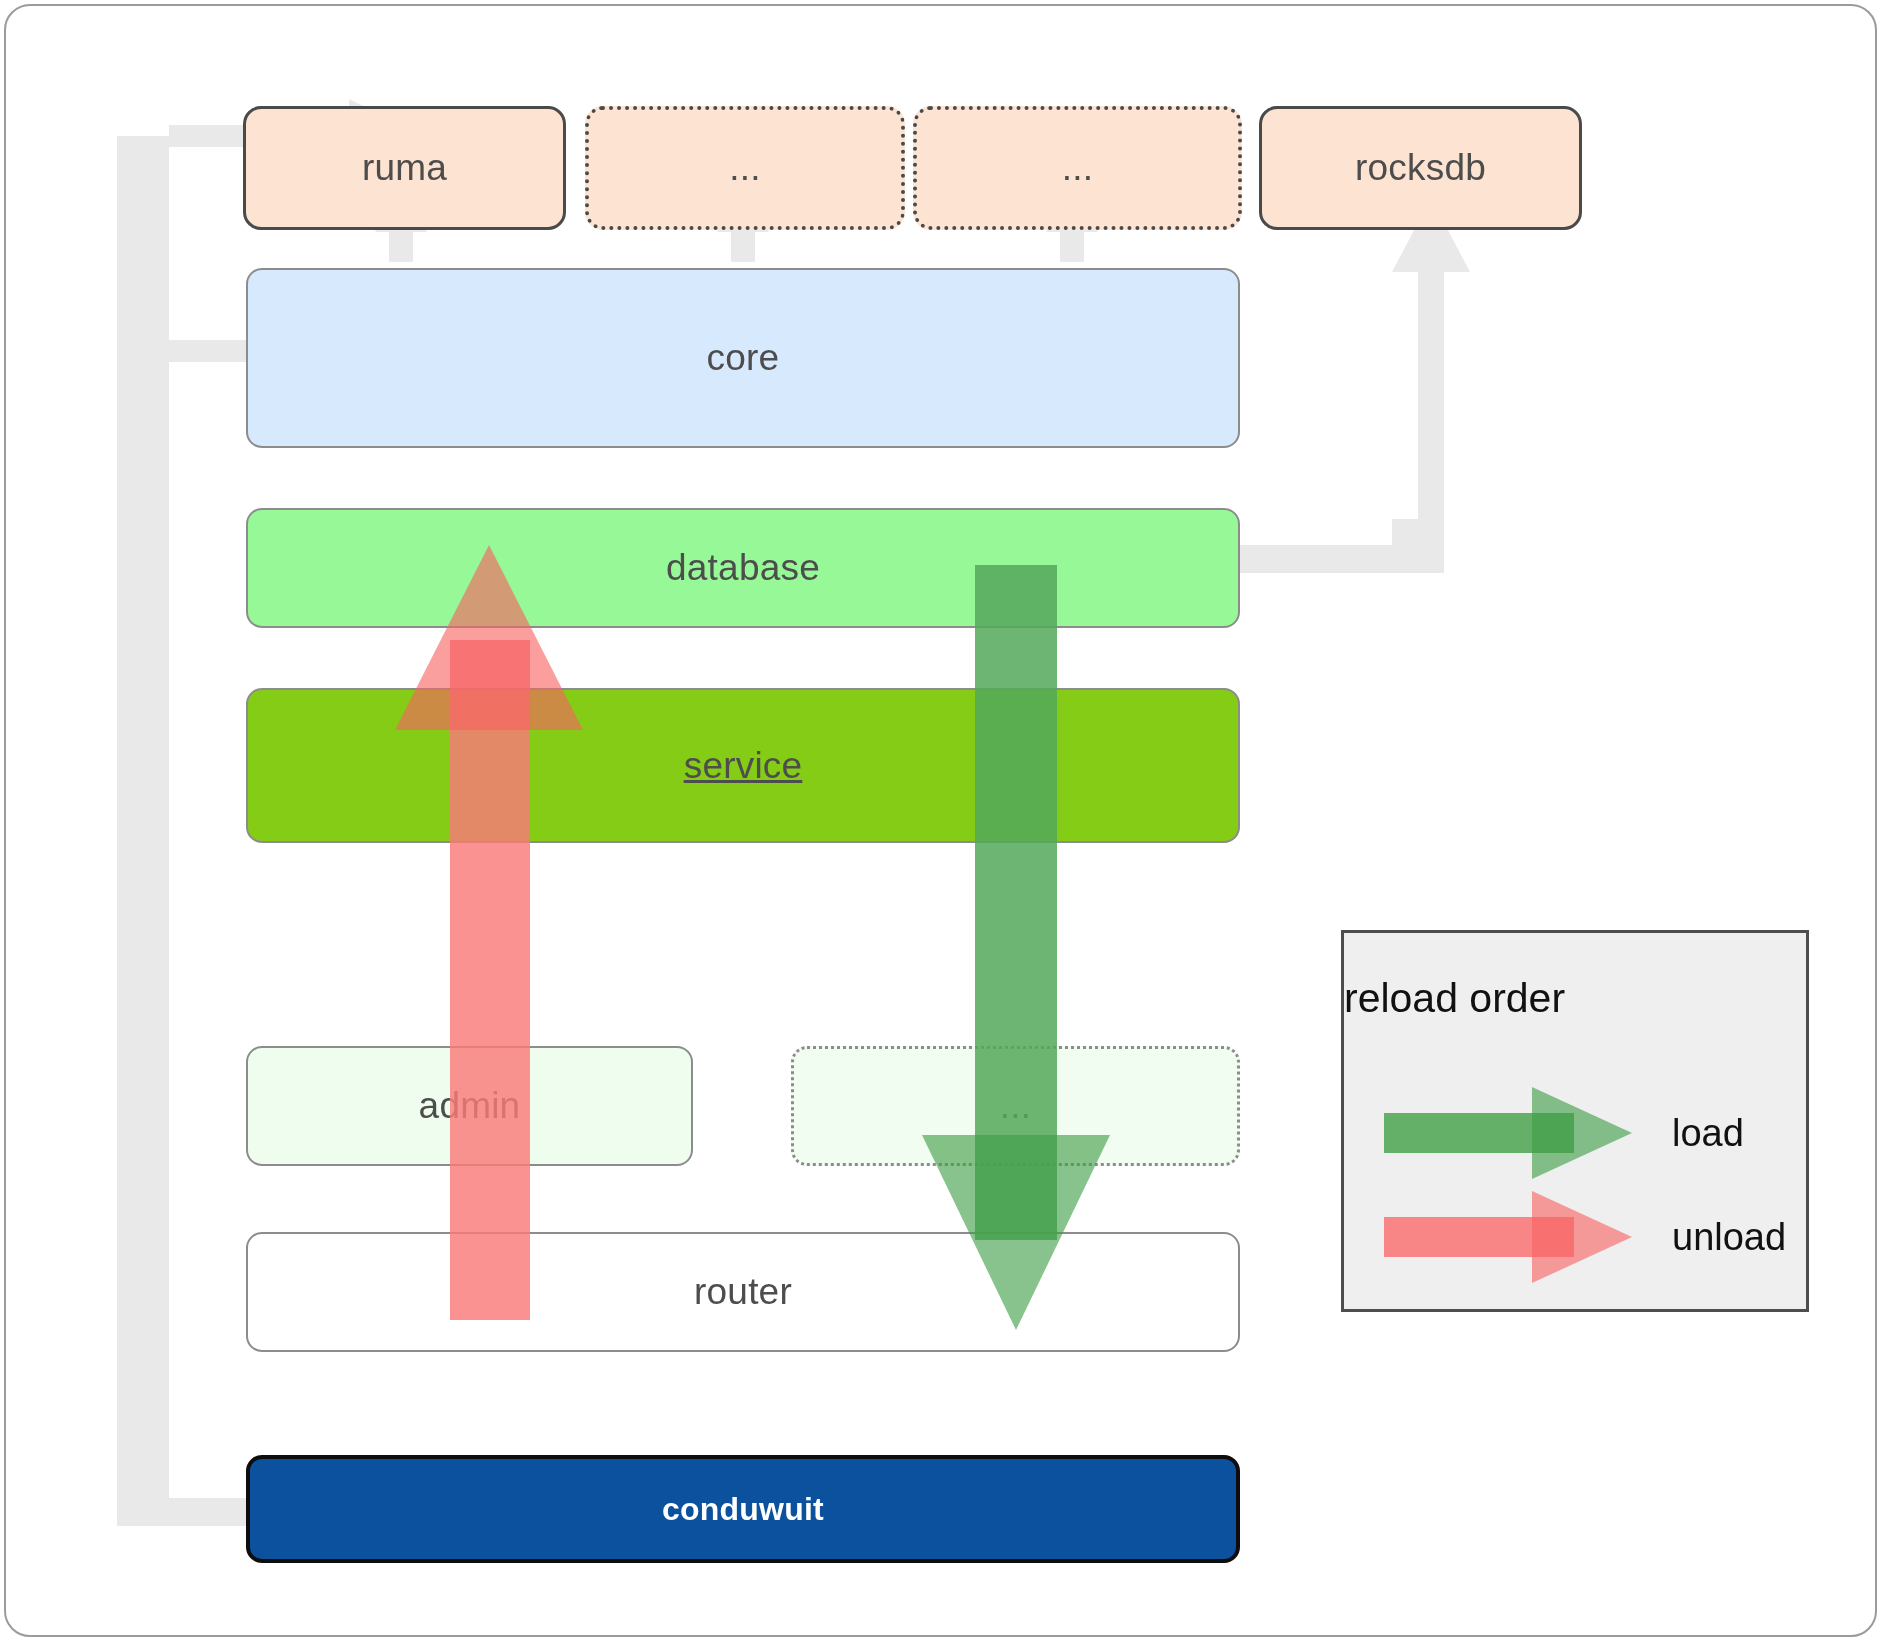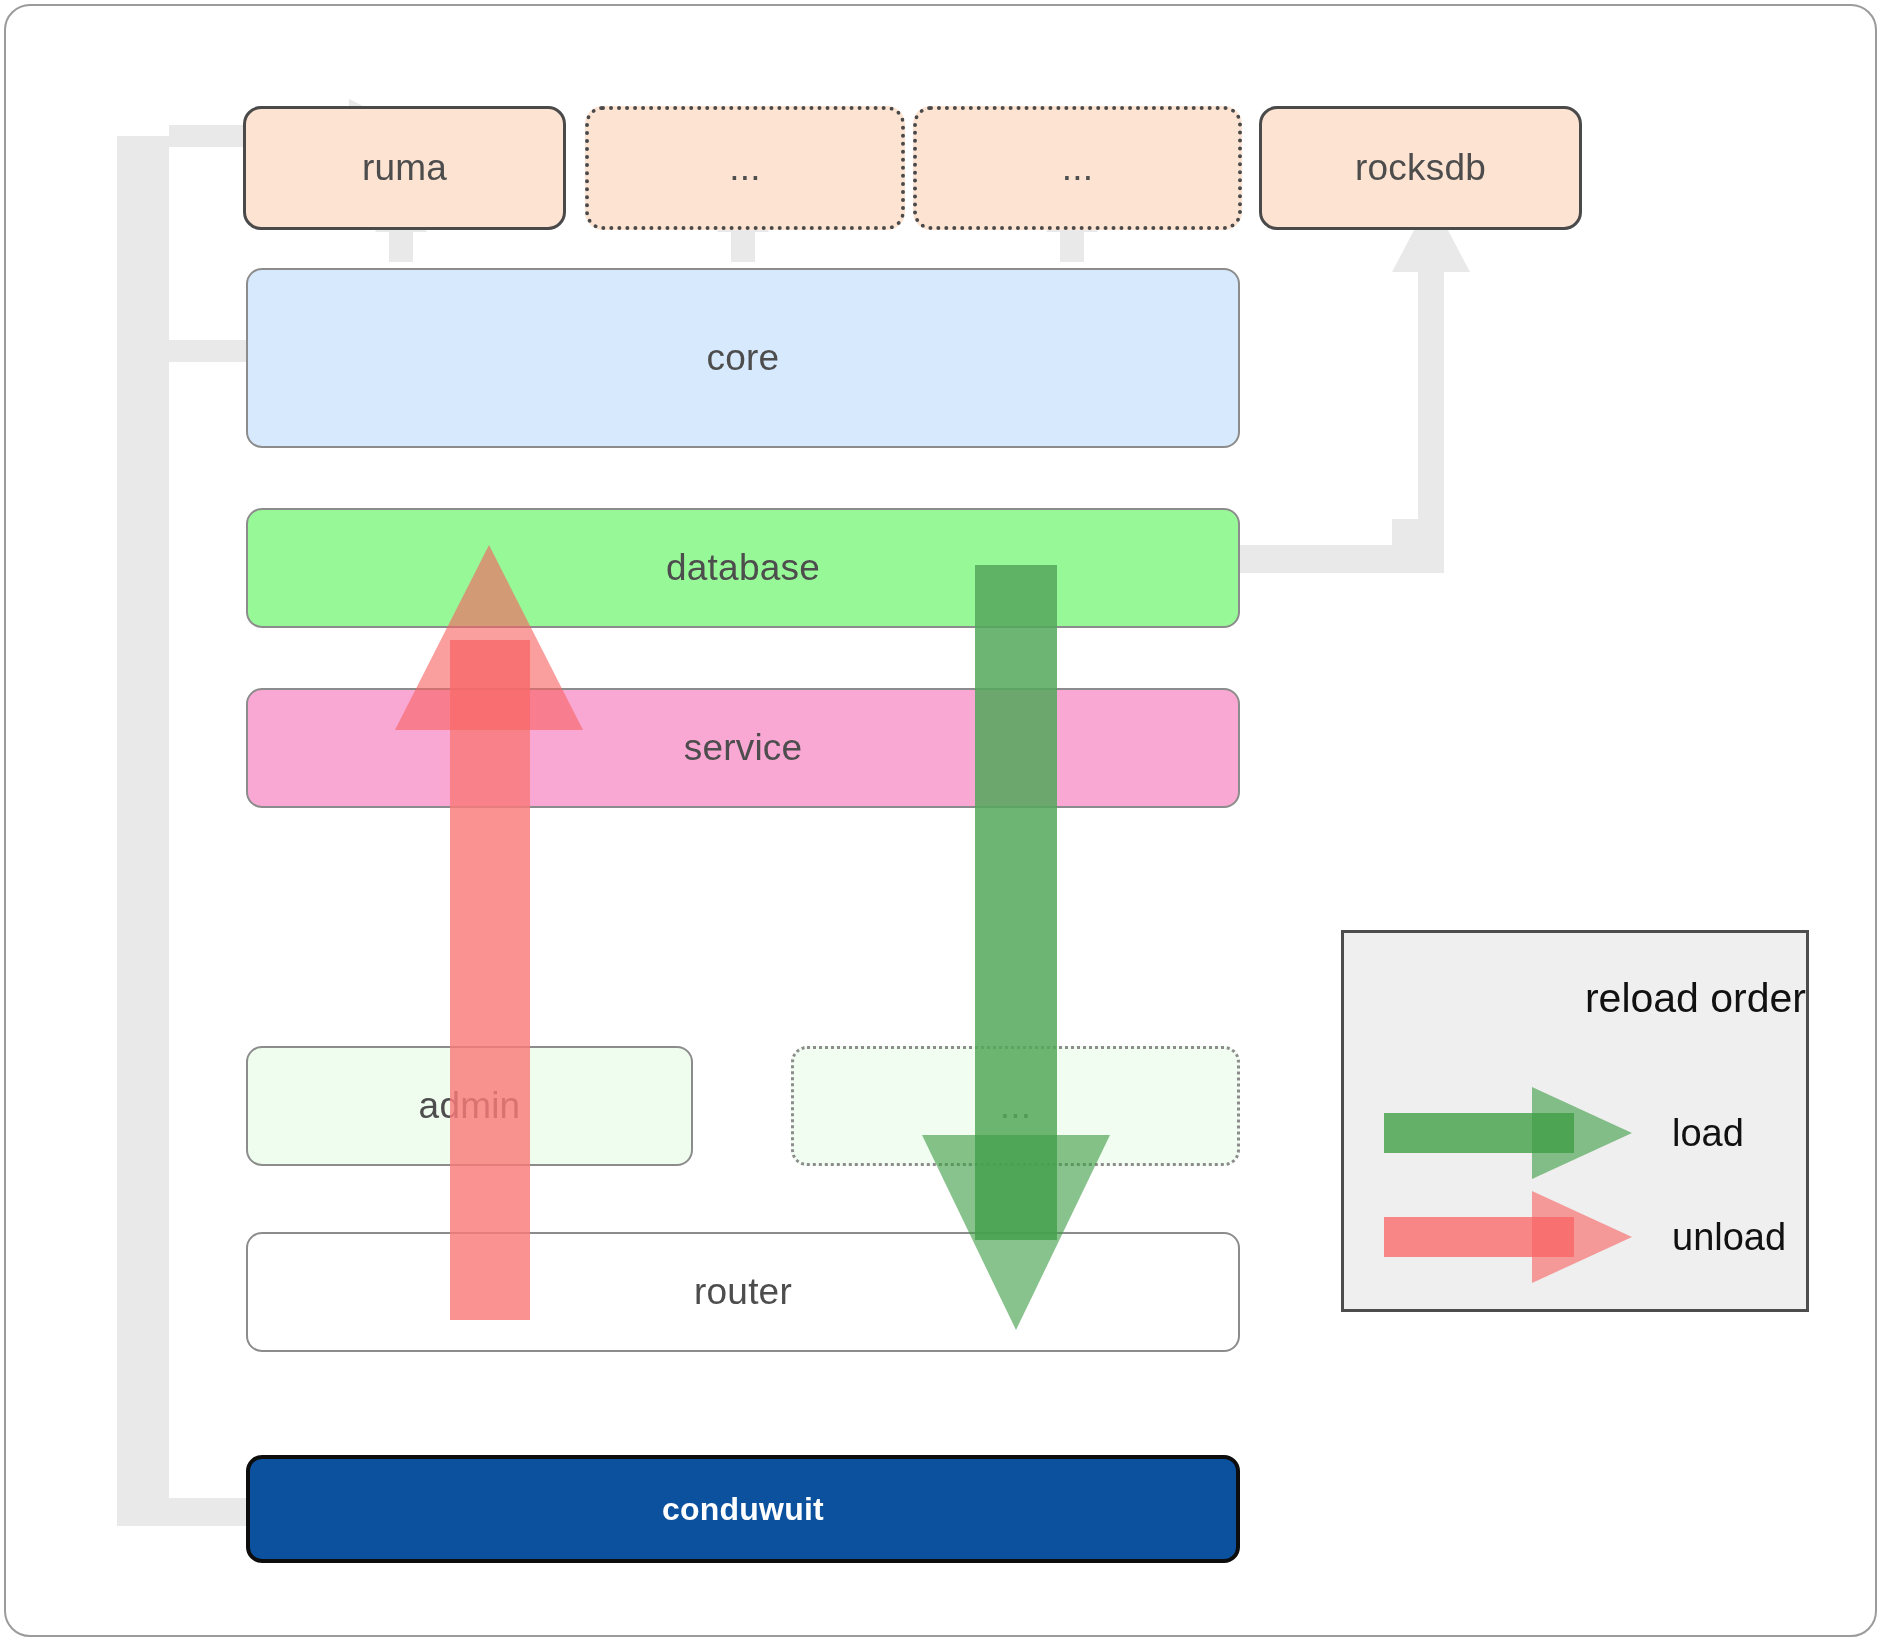--- a/index.html
+++ b/index.html
@@ -57,21 +57,21 @@
   
   .layer{
     left:246px;
     width:994px;
     border:2px solid #8c8c8c;
     border-radius:16px;
     text-align:right;
   }
   #node-core{top:268px;height:180px;background:#d7e9fc;}
   #node-database{top:508px;height:120px;background:#97f897;}
-  #node-service{top:688px;height:120px;background:#f9a8d4;}
+  #node-service{top:688px;height:155px;background:#84cc16;text-decoration:underline;}
   #node-api{top:867px;height:120px;background:#e0fbe0;}
   #node-admin{top:1046px;width:447px;height:120px;background:#effdef;}
   #node-dots-low{
     left:791px;width:449px;top:1046px;height:120px;
     background:#f2fdf2;border:3px dotted #8c8c8c;border-radius:16px;
   }
   #node-router{top:1232px;height:120px;background:#ffffff;}
 
   #node-conduwuit{
     left:246px;top:1455px;width:994px;height:108px;
@@ -93,21 +93,21 @@
     position:absolute;
     left:1341px; top:930px;
     width:468px; height:382px;
     background:#efefef;
     border:3px solid #4d4d4d;
     box-sizing:border-box;
     z-index:9;
   }
   #legend-title{
     position:absolute;left:0;top:42px;width:100%;
-    text-align:right;font-size:41px;color:#111;
+    text-align:left;font-size:41px;color:#111;
   }
   .legend-row{position:absolute;left:0;width:100%;height:96px;}
   #legend-row-load{top:152px;}
   #legend-row-unload{top:256px;}
   .legend-swatch{position:absolute;left:40px;top:0;width:258px;height:96px;}
   .legend-label{
     position:absolute;left:328px;top:20px;
     font-size:38px;color:#111;line-height:56px;
   }
 </style>

